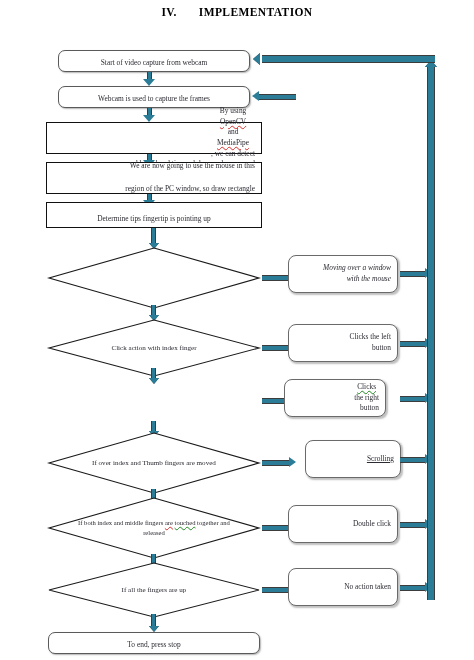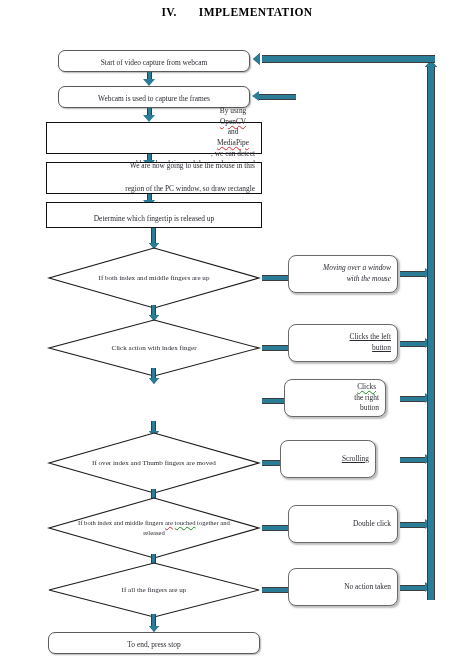--- a/index.html
+++ b/index.html
@@ -256,34 +256,30 @@
     <span>We are now going to use the mouse in this</span>
     <span>region of the PC window, so draw rectangle</span>
   </div>
 
   <div class="conn-down" style="left:143px; top:194px; height:13px;">
     <div class="stem" style="height:7px;"></div>
     <div class="head" style="top:6px;"></div>
   </div>
 
   <div class="node sharp" style="left:46px; top:202px; width:216px; height:26px;">
-    <span>Determine which fingertip is released up</span>
+    <span>Determine tips fingertip is pointing up</span>
   </div>
 
   <div class="vline" style="left:151px; top:228px; width:5px; height:17px;"></div>
   <div class="arrowhead ah-down" style="left:148.5px; top:243px;"></div>
 
   <div class="diamond" style="left:48px; top:247px; width:212px; height:62px;">
     <svg width="212" height="62" viewBox="0 0 212 62">
       <polygon points="106,1 211,31 106,61 1,31" fill="#ffffff" stroke="#1a1a1a" stroke-width="1.1"></polygon>
     </svg>
-    <div class="dlabel">
-      <span>If both index and middle</span>
-      <span>fingers are up</span>
-    </div>
   </div>
 
   <div class="arrow-right" style="left:262px; top:273px; width:34px;">
     <div class="shaft" style="width:27px;"></div>
     <div class="head" style="left:27px;"></div>
   </div>
 
   <div class="node rightbox" style="left:288px; top:255px; width:110px; height:38px; flex-direction:column;font-style:italic;">
     <span>Moving over a window</span>
     <span>with the mouse</span>
@@ -304,21 +300,21 @@
     <div class="dlabel">
       <span>Click action with index finger</span>
     </div>
   </div>
 
   <div class="arrow-right" style="left:262px; top:343px; width:34px;">
     <div class="shaft" style="width:27px;"></div>
     <div class="head" style="left:27px;"></div>
   </div>
 
-  <div class="node rightbox" style="left:288px; top:324px; width:110px; height:38px; flex-direction:column;text-decoration:underline;">
+  <div class="node rightbox" style="left:288px; top:324px; width:110px; height:38px; flex-direction:column;">
     <span>Clicks the left</span>
     <span>button</span>
   </div>
 
   <div class="arrow-right" style="left:400px; top:339px; width:32px;">
     <div class="shaft" style="width:25px;"></div>
     <div class="head" style="left:25px;"></div>
   </div>
 
   <div class="vline" style="left:151px; top:368px; width:5px; height:12px;"></div>
@@ -354,21 +350,21 @@
       <span>If over index and Thumb</span>
       <span>fingers are moved</span>
     </div>
   </div>
 
   <div class="arrow-right" style="left:262px; top:458px; width:34px;">
     <div class="shaft" style="width:27px;"></div>
     <div class="head" style="left:27px;"></div>
   </div>
 
-  <div class="node rightbox" style="left:280px; top:440px; width:96px; height:38px; flex-direction:column;text-decoration:underline;">
+  <div class="node rightbox" style="left:305px; top:440px; width:96px; height:38px; flex-direction:column;text-decoration:underline;">
     <span>Scrolling</span>
   </div>
 
   <div class="arrow-right" style="left:400px; top:455px; width:32px;">
     <div class="shaft" style="width:25px;"></div>
     <div class="head" style="left:25px;"></div>
   </div>
 
   <div class="vline" style="left:151px; top:489px; width:5px; height:12px;"></div>
   <div class="arrowhead ah-down" style="left:148.5px; top:499px;"></div>

